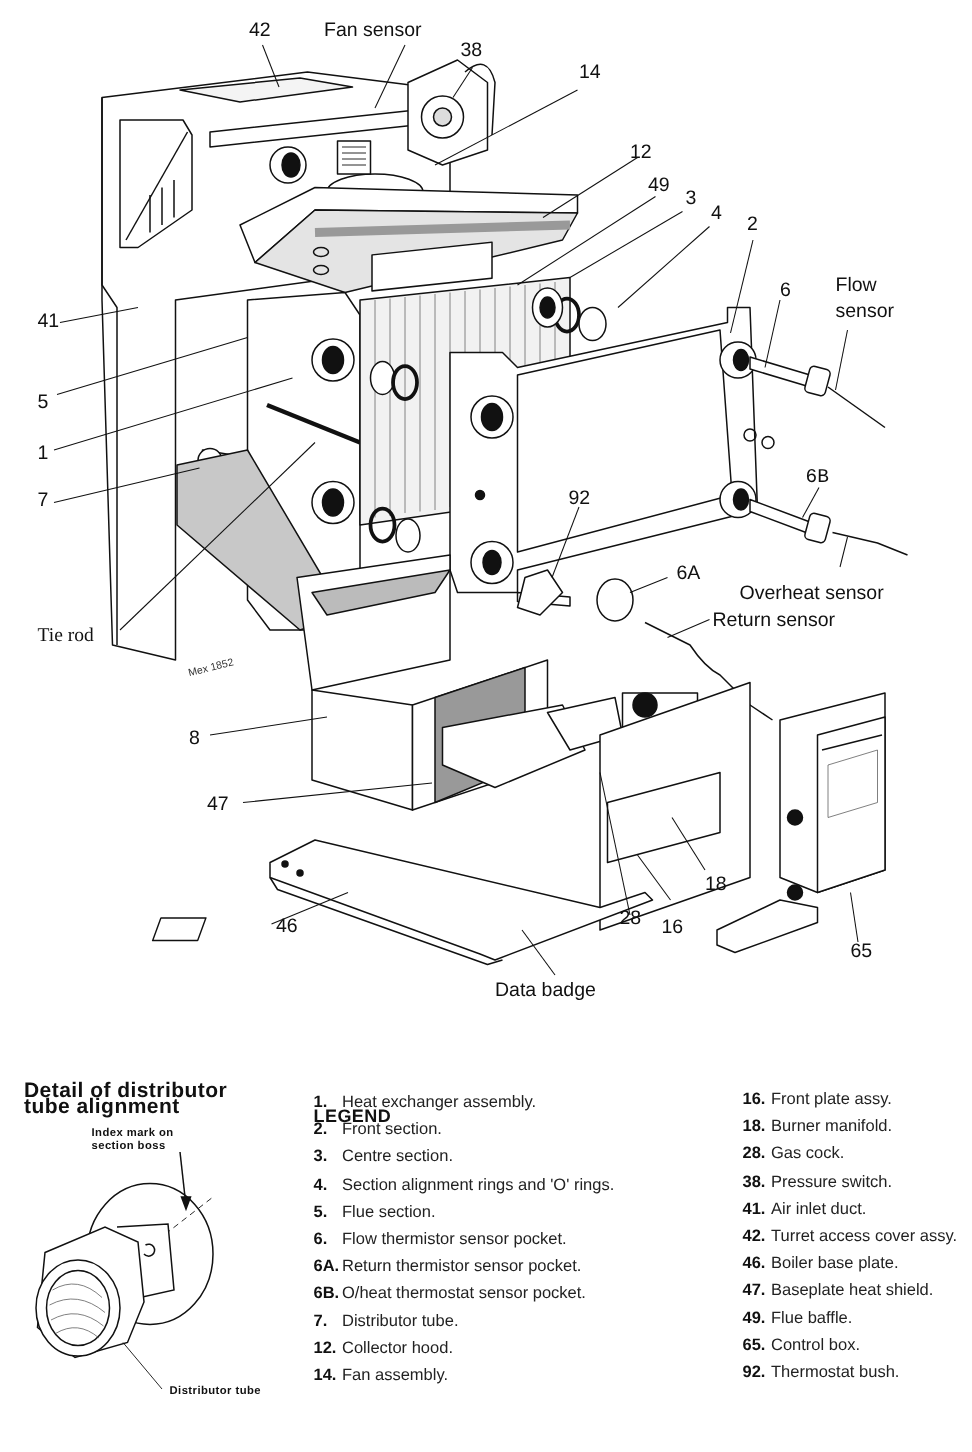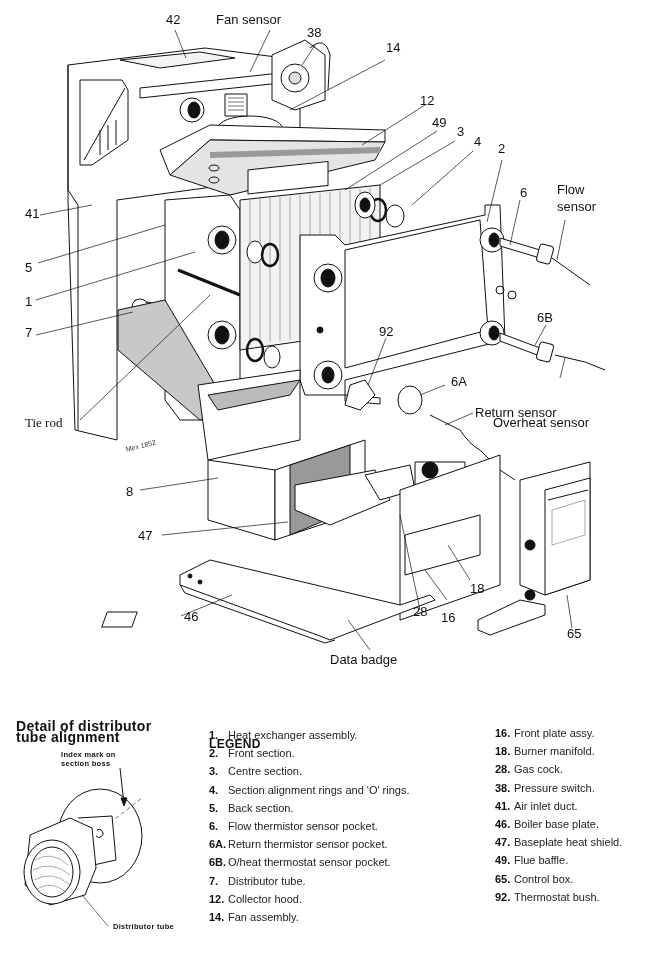--- a/index.html
+++ b/index.html
@@ -198,23 +198,23 @@
   <span class="callout" style="left:474px;top:135px;">4</span>
   <span class="callout" style="left:498px;top:142px;">2</span>
   <span class="callout" style="left:520px;top:186px;">6</span>
   <span class="callout" style="left:557px;top:183px;">Flow</span>
   <span class="callout" style="left:557px;top:200px;">sensor</span>
   <span class="callout" style="left:25px;top:207px;">41</span>
   <span class="callout" style="left:25px;top:261px;">5</span>
   <span class="callout" style="left:25px;top:295px;">1</span>
   <span class="callout" style="left:25px;top:326px;">7</span>
   <span class="callout" style="left:379px;top:325px;">92</span>
-  <span class="callout" style="left:537px;top:311px;">6B</span>
+  <span class="callout" style="left:537px;top:311px;font-family:Liberation Mono, monospace;">6B</span>
   <span class="callout" style="left:451px;top:375px;">6A</span>
-  <span class="callout" style="left:493px;top:388px;margin-top:28px;">Overheat  sensor</span>
+  <span class="callout" style="left:493px;top:388px;">Overheat  sensor</span>
   <span class="callout" style="left:475px;top:406px;">Return sensor</span>
   <span class="callout" style="left:25px;top:416px;font-family:Liberation Serif, serif;">Tie rod</span>
   <span class="mexref" style="left:125px;top:446px;">Mex 1852</span>
   <span class="callout" style="left:126px;top:485px;">8</span>
   <span class="callout" style="left:138px;top:529px;">47</span>
   <span class="callout" style="left:164px;top:610px;margin-left:20px;">46</span>
   <span class="callout" style="left:413px;top:605px;">28</span>
   <span class="callout" style="left:441px;top:611px;">16</span>
   <span class="callout" style="left:470px;top:582px;">18</span>
   <span class="callout" style="left:567px;top:627px;">65</span>
@@ -245,32 +245,33 @@
   </svg>
   <div class="detail-label" style="left:113px;top:222px;">Distributor tube</div>
 </div>
 
 <div id="legend-title">LEGEND</div>
 <ul class="legend-col" id="legend-left">
     <li><span class="num">1.</span><span>Heat exchanger assembly.</span></li>
     <li><span class="num">2.</span><span>Front section.</span></li>
     <li><span class="num">3.</span><span>Centre section.</span></li>
     <li><span class="num">4.</span><span>Section alignment rings and 'O' rings.</span></li>
-    <li><span class="num">5.</span><span>Back section.</span></li>
+    <li><span class="num">5.</span><span>Flue section.</span></li>
     <li><span class="num">6.</span><span>Flow thermistor sensor pocket.</span></li>
     <li><span class="num">6A.</span><span>Return thermistor sensor pocket.</span></li>
     <li><span class="num">6B.</span><span>O/heat thermostat sensor pocket.</span></li>
     <li><span class="num">7.</span><span>Distributor tube.</span></li>
     <li><span class="num">12.</span><span>Collector hood.</span></li>
     <li><span class="num">14.</span><span>Fan assembly.</span></li>
   </ul>
 <ul class="legend-col" id="legend-right">
     <li><span class="num">16.</span><span>Front plate assy.</span></li>
     <li><span class="num">18.</span><span>Burner manifold.</span></li>
     <li><span class="num">28.</span><span>Gas cock.</span></li>
     <li><span class="num">38.</span><span>Pressure switch.</span></li>
     <li><span class="num">41.</span><span>Air inlet duct.</span></li>
+    <li><span class="num">42.</span><span>Turret access cover assy.</span></li>
     <li><span class="num">46.</span><span>Boiler base plate.</span></li>
     <li><span class="num">47.</span><span>Baseplate heat shield.</span></li>
     <li><span class="num">49.</span><span>Flue baffle.</span></li>
     <li><span class="num">65.</span><span>Control box.</span></li>
     <li><span class="num">92.</span><span>Thermostat bush.</span></li>
   </ul>
 
 </body></html>

